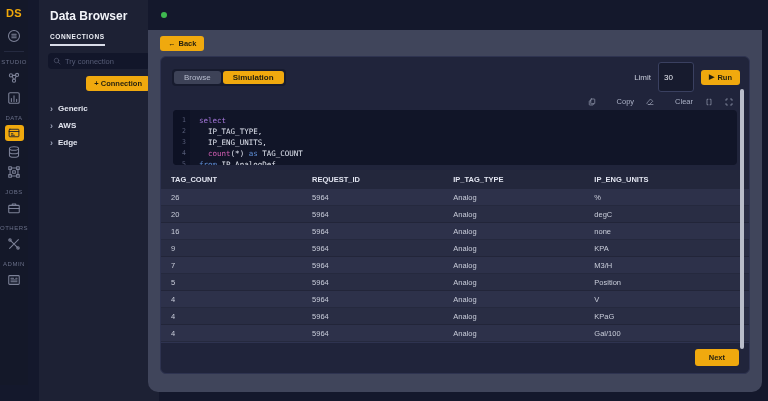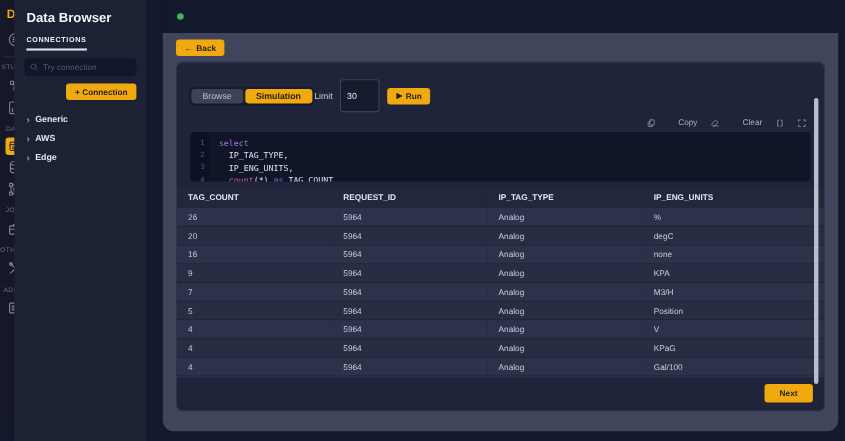--- a/index.html
+++ b/index.html
@@ -23,21 +23,21 @@
   .rail-icon.active { height:18px; }
   .rail-icon.active .active-pill {
     background:#f0a90e; border-radius:3px; width:19px; height:16px;
     display:flex; align-items:center; justify-content:center;
   }
   .rail-icon.active svg { stroke:#1b1f33; }
   .rail-label { font-size:6px; color:#686e87; letter-spacing:0.5px; margin:7px 0 3px 0; text-align:center; }
   .rail-divider { width:20px; border-top:1px solid #252a40; margin:5px 0 0 0; }
   
   .sidebar {
-    position:absolute; left:13px; top:0; bottom:0; width:120px;
+    position:absolute; left:39px; top:0; bottom:0; width:120px;
     background:#1d2134;
   }
   .sidebar-title { padding:9px 11px 2px 11px; font-size:12px; font-weight:bold; color:#f2f4f9; }
   .connections-label {
     display:inline-block; margin:7px 0 0 11px; font-size:6.5px; font-weight:bold;
     color:#eceef5; letter-spacing:0.6px; border-bottom:2px solid #d9dce8; padding-bottom:4px;
   }
   .search-box {
     margin:7px 9px 0 9px; background:#12162a; border-radius:4px; height:16px;
     display:flex; align-items:center; padding:0 5px; gap:4px;
@@ -67,21 +67,21 @@
     position:absolute; top:30px; left:0; right:6px; bottom:9px;
     background:#40455b; border-radius:0 0 10px 10px;
   }
   .back-btn { position:absolute; left:12px; top:6px; }
   
   .panel {
     position:absolute; left:12px; right:12px; top:26px; bottom:18px;
     background:#20243b; border:1px solid #2e3350; border-radius:6px;
     display:flex; flex-direction:column; overflow:hidden;
   }
-  .panel-top { display:flex; align-items:center; padding:5px 22px 3px 11px;margin-top:10px; }
+  .panel-top { display:flex; align-items:center; justify-content:space-between; padding:5px 9px 3px 11px; }
   .tabs { display:flex; background:#171b2e; border-radius:4px; padding:2px; gap:2px; }
   .tab {
     border:none; border-radius:3px; padding:2px 10px; font-size:8px; cursor:pointer;
     background:#3d4257; color:#b8bdce; font-family:"Liberation Sans", sans-serif;
   }
   .tab.active { background:#f0a90e; color:#221f10; font-weight:bold; }
   .run-area { display:flex; align-items:center; gap:7px; }
   .limit-label { font-size:8px; color:#c6cad8; }
   .limit-input {
     width:36px; height:30px; background:#171b2e; border:1px solid #3a4060; border-radius:3px;

